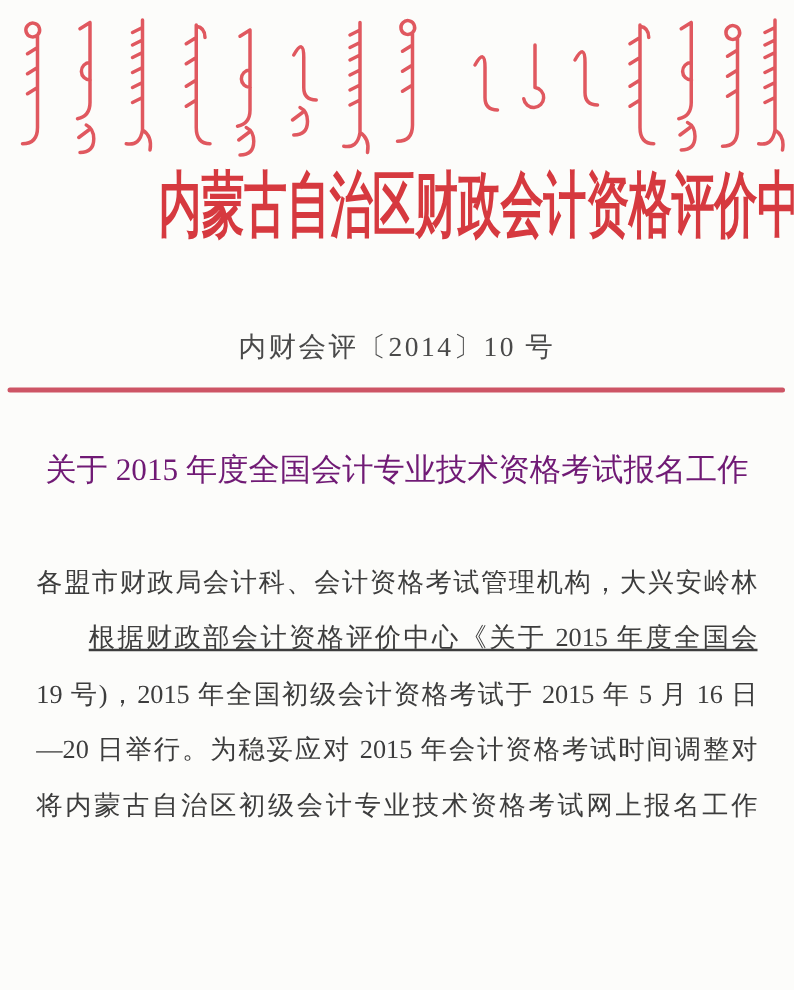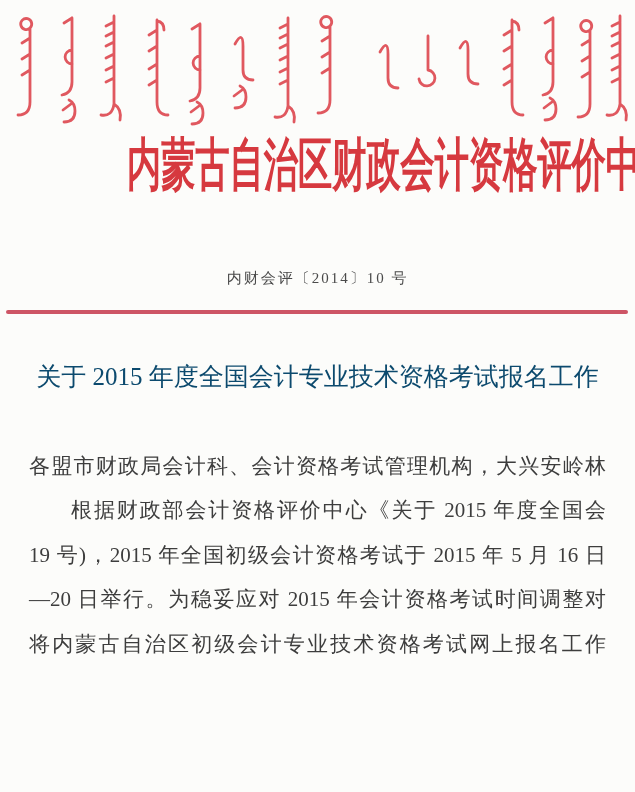--- a/index.html
+++ b/index.html
@@ -31,55 +31,55 @@
     font-size: 57px; font-weight: bold;
     color: var(--title_red, #d6393f);
     transform: scaleX(0.60);
     transform-origin: 50% 50%;
   }
 
   
   .doc-number {
     position: absolute; top: 264px; left: 0;
     width: 635px; text-align: center;
-    font-size: 15px; line-height: 28px;
+    font-size: 22px; line-height: 28px;
     letter-spacing: 2px;
     color: var(--ink_light, #4a4a4a);
   }
 
   
   .divider {
     position: absolute; top: 310px; left: 6px;
     width: 622px; height: 4px;
     background: var(--divider_red, #cd5565);
     border-radius: 2px;
   }
 
   
   .notice-title {
     position: absolute; top: 355px; left: 0;
     width: 635px; text-align: center;
     font-size: 25px; line-height: 43px;
-    color: #0c4a6e;
+    color: #701a75;
   }
 
   
   .body-text {
     position: absolute; top: 444px; left: 29px;
     width: 577px;
     font-size: 21px;
     color: var(--ink, #3d3d3d);
   }
   .body-line {
     height: 44.4px; line-height: 44.4px;
     text-align: justify; text-align-last: justify;
     white-space: nowrap;
   }
   .body-line.flush { text-align-last: left; }
-  .body-line.indent { text-indent: 42px; }
+  .body-line.indent { text-indent: 42px; text-decoration: underline; }
 </style>
 </head>
 <body>
 
 <div class="page">
 
   <svg class="banner" viewBox="0 0 635 120" aria-hidden="true">
     <defs>
       <path id="mg1" d="M14 12 a5.5 5.5 0 1 1 0.2 -0.2 M14 12 V86 M14 22 l-8 5 M14 38 l-8 5 M14 54 l-8 5 M14 86 q0 13 -12 13"></path>
       <path id="mg2" d="M14 3 q7 1 7 9 M14 2 V84 M14 12 l-8 5 M14 28 l-8 5 M14 46 l-8 5 M14 62 l-8 5 M14 84 q0 13 11 13"></path>

